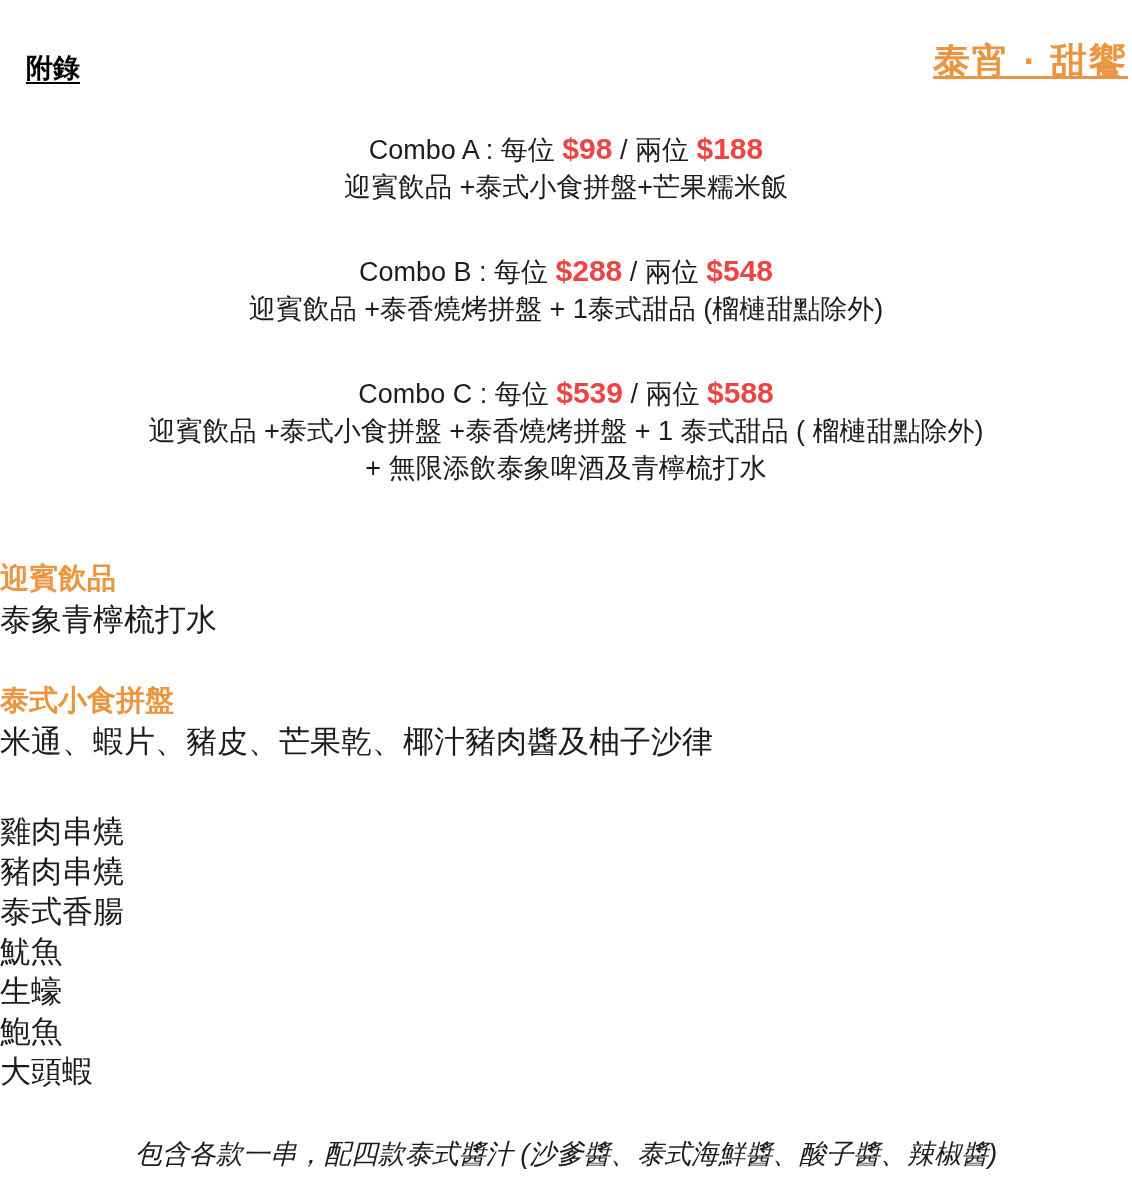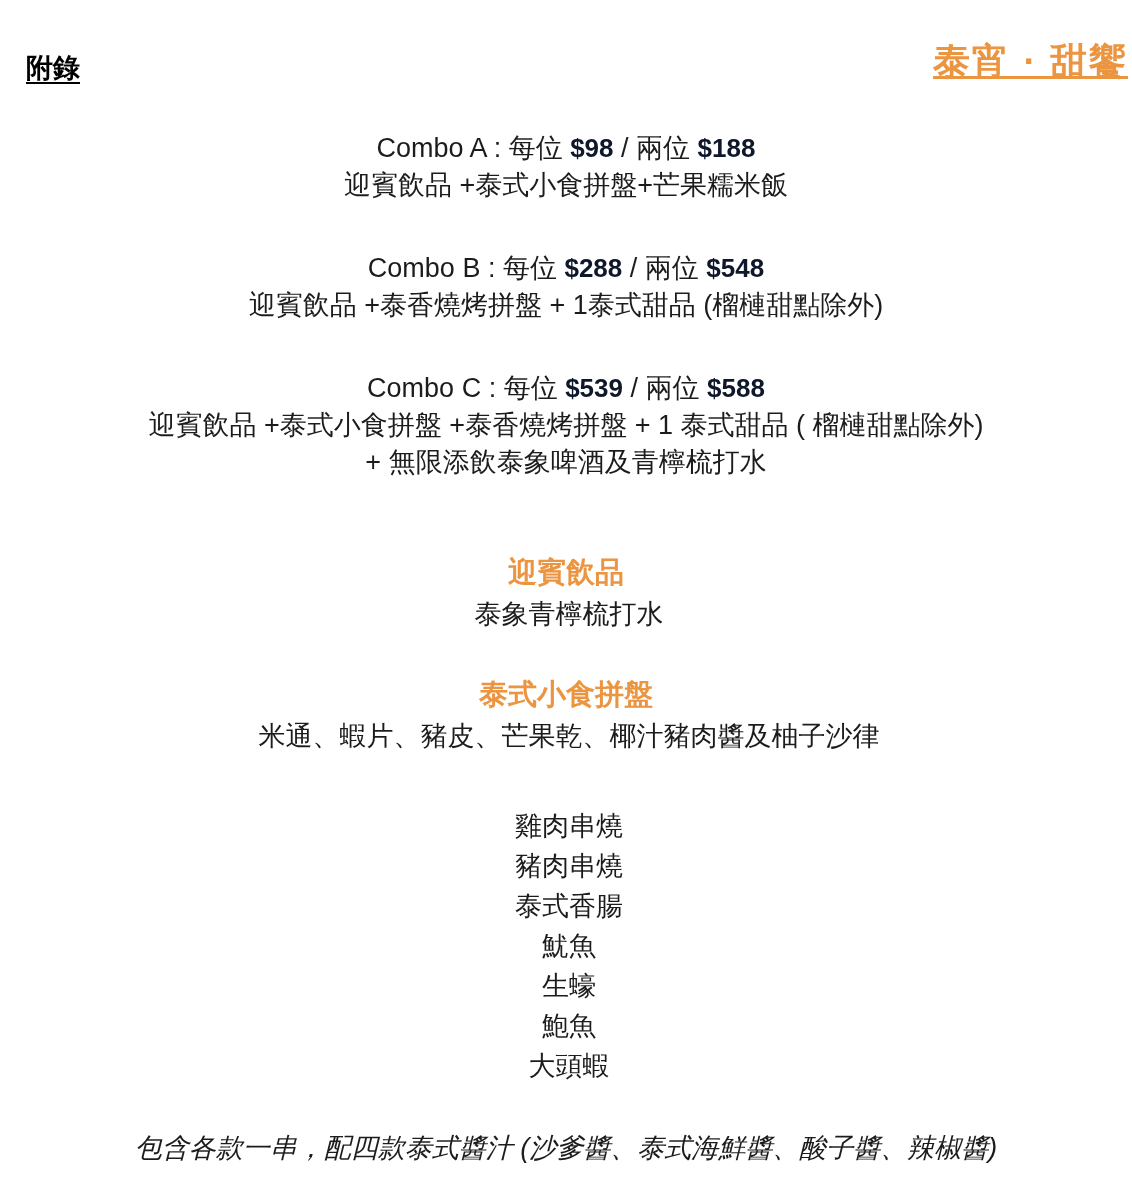--- a/index.html
+++ b/index.html
@@ -43,44 +43,43 @@
     text-align: center;
   }
   .combo { margin-bottom: 46px; }
   .price-line {
     font-size: 27px;
     line-height: 37px;
     color: #1c1c1c;
   }
   .price {
     font-weight: 700;
-    font-size: 26px;
-    color: #0f172a;
+    font-size: 30px;
+    color: #ef4444;
   }
   .desc {
     font-size: 27px;
     line-height: 37px;
     color: #1c1c1c;
   }
-  .menu-section { text-align: center; }
+  .menu-section { }
   .section-welcome { margin-top: 74px; }
   .section-snack   { margin-top: 43px; }
   .section-bbq     { margin-top: 50px; }
   .section-heading {
     font-size: 29px;
     line-height: 34px;
     font-weight: 700;
     color: #ec9540;
   }
   .section-items { margin-top: 5px; }
   .item {
-    font-size: 27px;
+    font-size: 31px;
     line-height: 40px;
     color: #1c1c1c;
-    margin-left: 6px;
   }
   .footnote {
     margin-top: 45px;
     text-align: center;
     font-size: 27px;
     line-height: 34px;
     font-style: italic;
     color: #1c1c1c;
   }
 </style>

